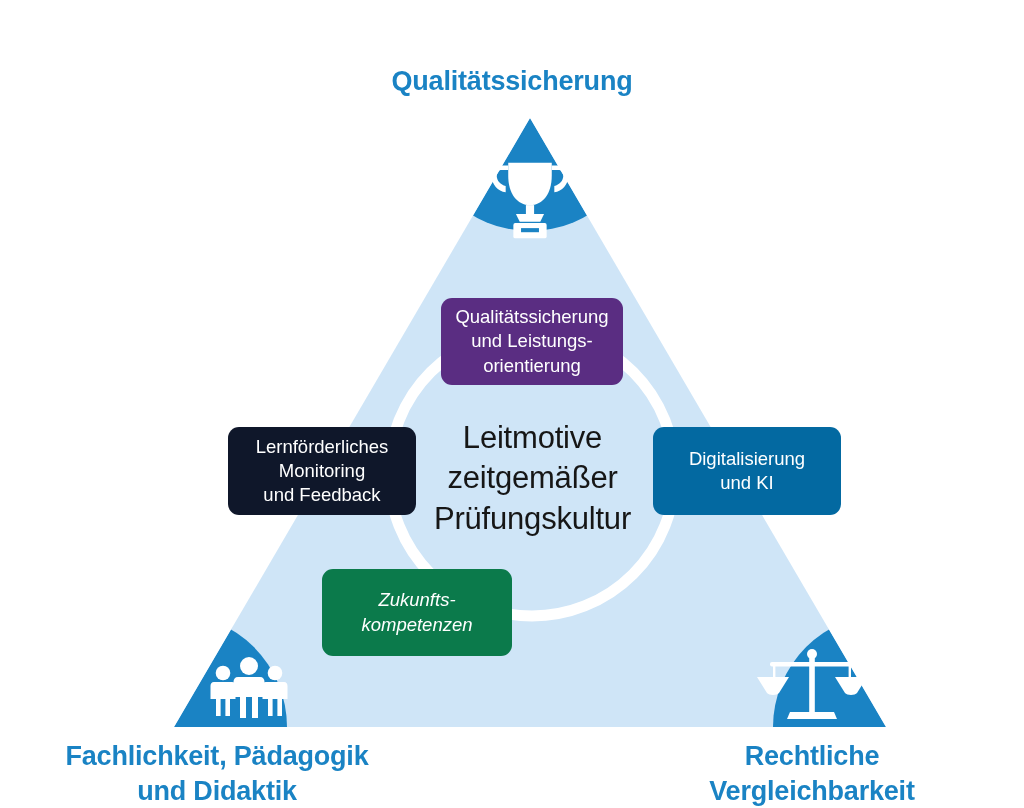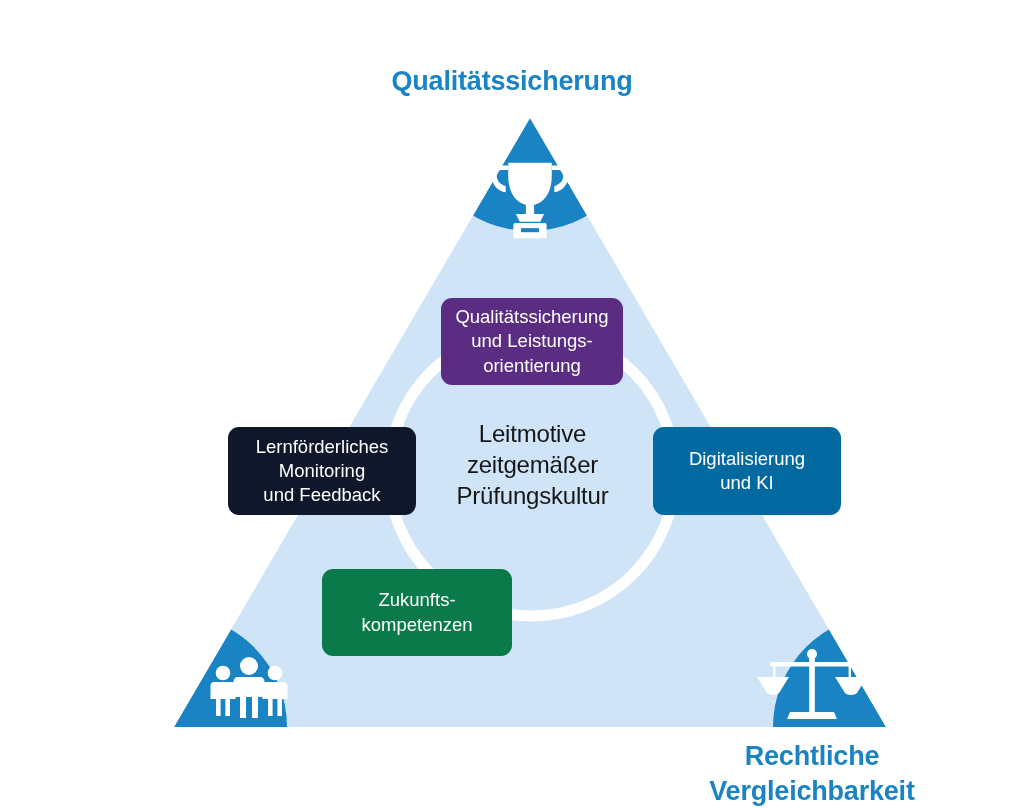--- a/index.html
+++ b/index.html
@@ -58,21 +58,21 @@
   }
 
   
   #center-text {
     position: absolute;
     left: 400px;
     top: 382px;
     width: 265px;
     text-align: center;
     color: #161616;
-    font-size: 24px;
+    font-size: 31px;
     line-height: 1.30;
     white-space: pre-line;
     letter-spacing: -0.2px;
   }
 
   
   .theme-box {
     position: absolute;
     border-radius: 11px;
     color: #ffffff;
@@ -82,21 +82,21 @@
     text-align: center;
     font-size: 18.5px;
     line-height: 1.30;
     white-space: pre-line;
     box-sizing: border-box;
     padding: 4px 8px;
   }
   #box-quality      { left: 441px; top: 262px; width: 182px; height: 87px; background: #5a2d82; }
   #box-monitoring   { left: 228px; top: 391px; width: 188px; height: 88px; background: #0f172a; }
   #box-digital      { left: 653px; top: 391px; width: 188px; height: 88px; background: #0369a1; }
-  #box-future       { left: 322px; top: 533px; width: 190px; height: 87px; background: #0b7a4b; }
+  #box-future       { left: 322px; top: 533px; width: 190px; height: 87px; background: #0b7a4b; font-style: italic; }
   #box-comparison   { left: 554px; top: 533px; width: 188px; height: 87px; background: #c2194e; }
 </style>
 </head>
 <body>
 
 <div id="stage">
 
   <svg id="artwork" viewBox="0 0 1024 808">
     <defs>
 
@@ -174,20 +174,22 @@
       <path d="M -55 -9 L -23 -9 L -33 7 C -35 9.6 -43 9.6 -45 7 Z"></path>
 
       <path d="M 23 -9 L 55 -9 L 45 7 C 43 9.6 35 9.6 33 7 Z"></path>
 
       <path d="M -22 26 L 22 26 L 25 33 L -25 33 Z"></path>
     </g>
   </svg>
 
   <div class="corner-label" id="label-top">Qualitätssicherung</div>
 
+  <div class="corner-label" id="label-bottom-left">Fachlichkeit, Pädagogik
+und Didaktik</div>
 
   <div class="corner-label" id="label-bottom-right">Rechtliche
 Vergleichbarkeit</div>
 
   <div id="center-text">Leitmotive
 zeitgemäßer
 Prüfungskultur</div>
 
   <div class="theme-box" id="box-quality">Qualitätssicherung
 und Leistungs-

